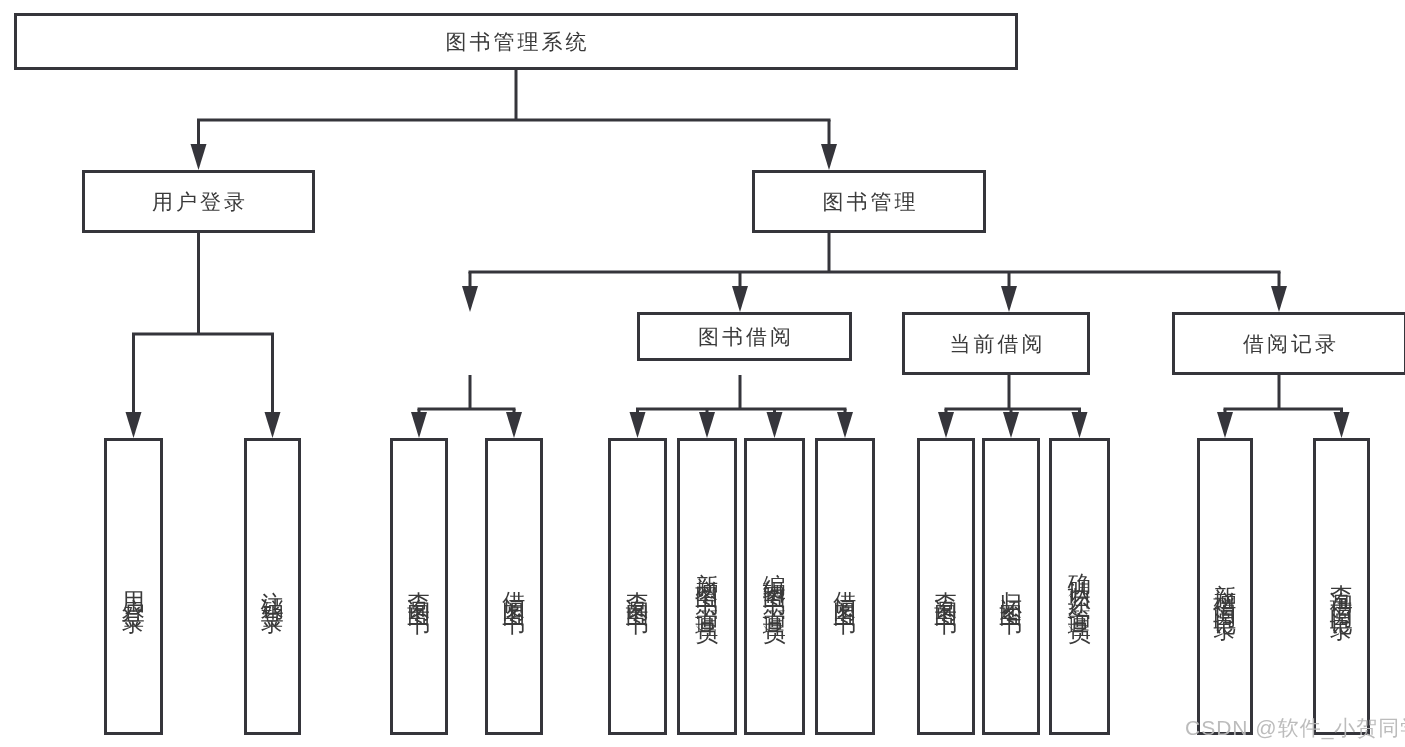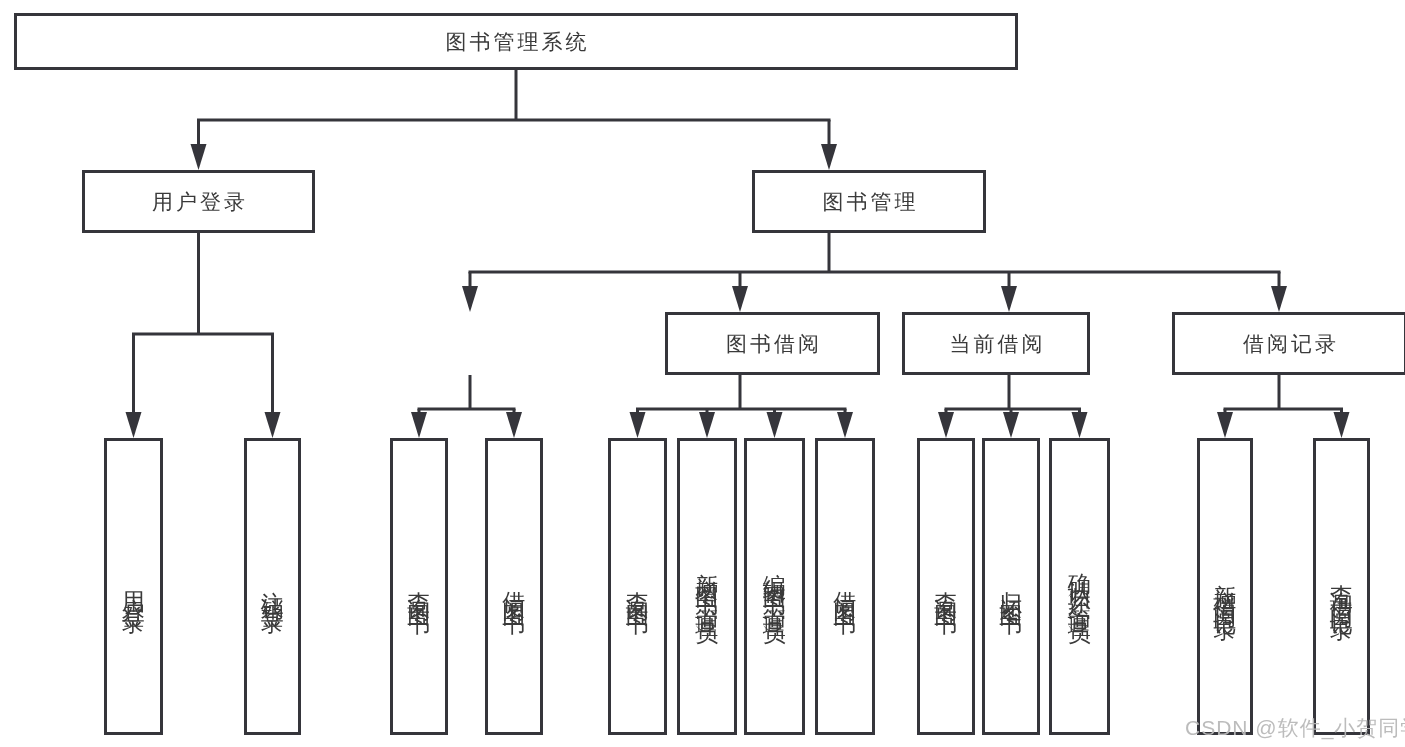--- a/index.html
+++ b/index.html
@@ -132,21 +132,21 @@
     <span class="h-label">图书管理系统</span>
   </div>
 
   <div class="box" style="left:82px; top:170px; width:233px; height:63px;">
     <span class="h-label">用户登录</span>
   </div>
   <div class="box" style="left:712px; top:170px; width:234px; height:63px;margin-left:40px;">
     <span class="h-label">图书管理</span>
   </div>
 
-  <div class="box" style="left:665px; top:312px; width:215px; height:63px;">
+  <div class="box" style="left:637px; top:312px; width:215px; height:49px;">
     <span class="h-label">图书借阅</span>
   </div>
   <div class="box" style="left:902px; top:312px; width:188px; height:63px;">
     <span class="h-label">当前借阅</span>
   </div>
   <div class="box" style="left:1172px; top:312px; width:235px; height:63px;">
     <span class="h-label">借阅记录</span>
   </div>
 
   <div class="box" style="left:104px; top:438px; width:59px; height:297px;">

